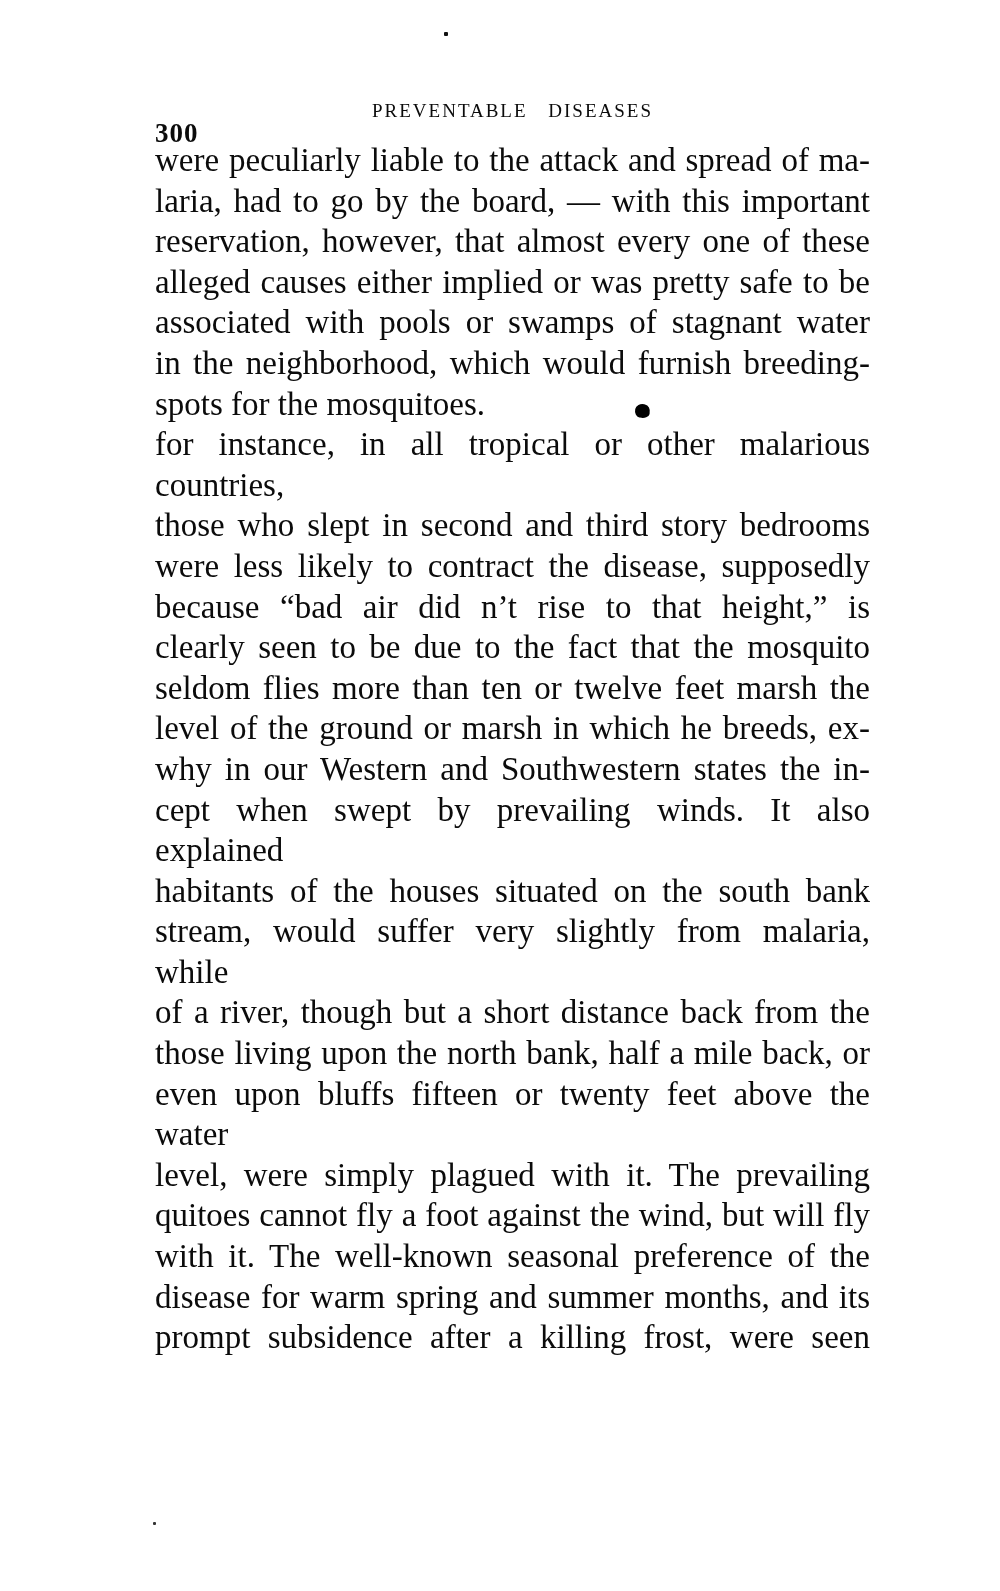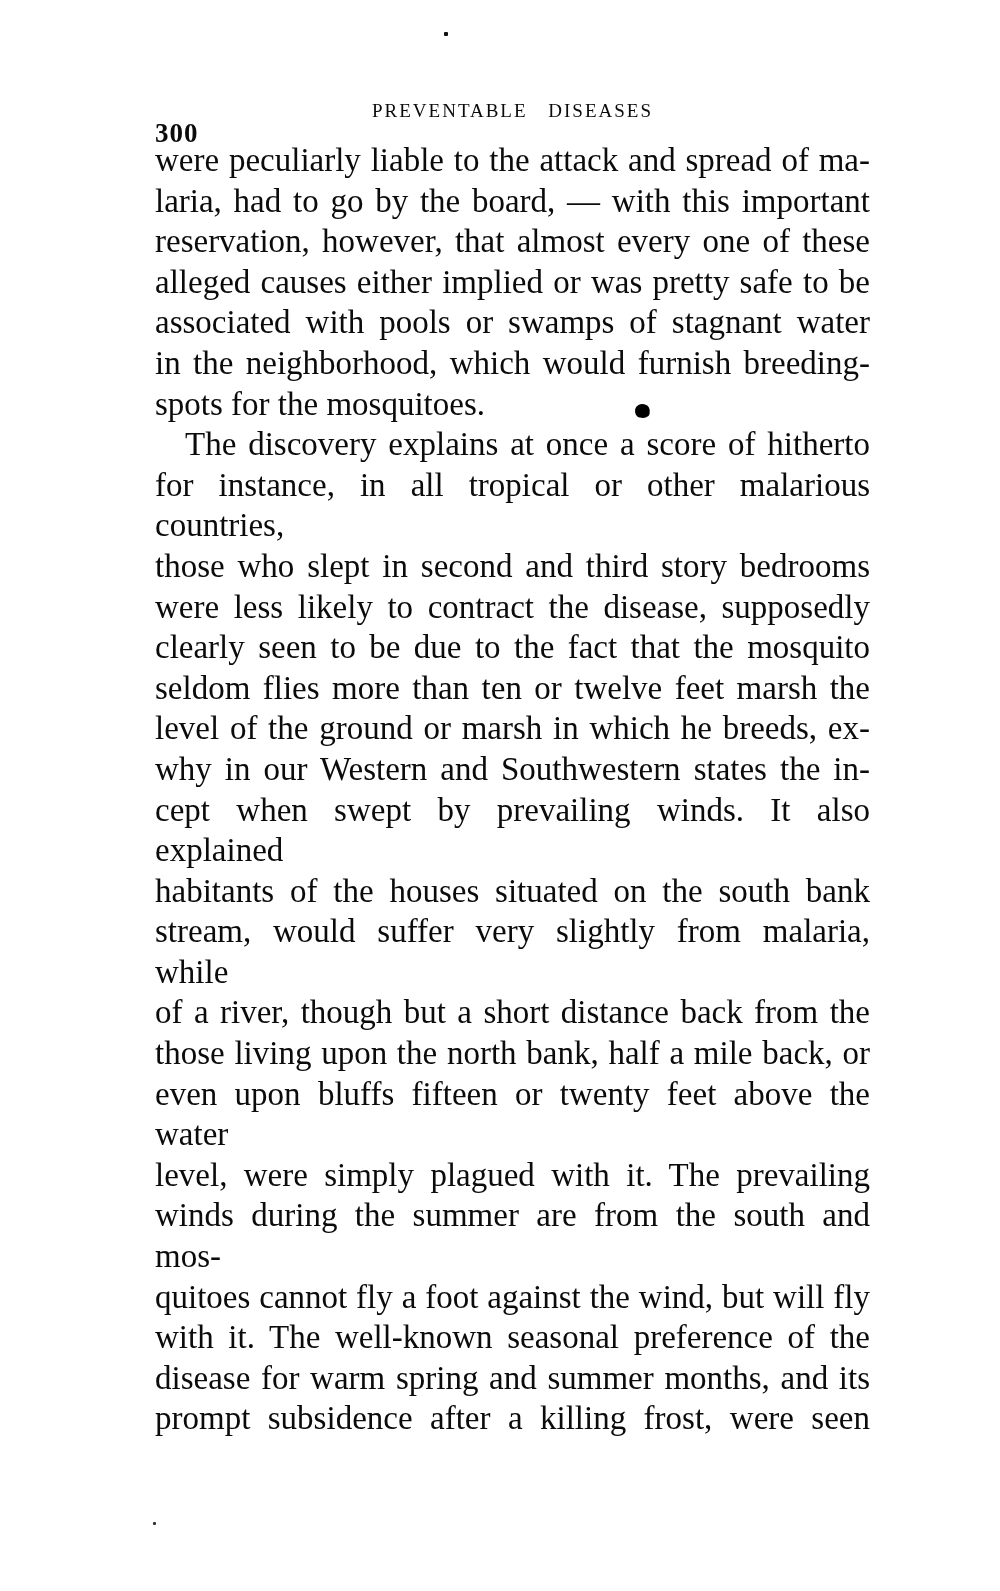--- a/index.html
+++ b/index.html
@@ -100,36 +100,35 @@
   </div>
 
   <div class="body-text">
       <div class="line just">were peculiarly liable to the attack and spread of ma-</div>
       <div class="line just">laria, had to go by the board, — with this important</div>
       <div class="line just">reservation, however, that almost every one of these</div>
       <div class="line just">alleged causes either implied or was pretty safe to be</div>
       <div class="line just">associated with pools or swamps of stagnant water</div>
       <div class="line just">in the neighborhood, which would furnish breeding-</div>
       <div class="line">spots for the mosquitoes.</div>
-      <div class="line indent just">The discovery explains at once a score of hitherto</div>
       <div class="line just">for instance, in all tropical or other malarious countries,</div>
       <div class="line just">those who slept in second and third story bedrooms</div>
       <div class="line just">were less likely to contract the disease, supposedly</div>
+      <div class="line just">because “bad air did n’t rise to that height,” is</div>
       <div class="line just">clearly seen to be due to the fact that the mosquito</div>
       <div class="line just">seldom flies more than ten or twelve feet marsh the</div>
       <div class="line just">level of the ground or marsh in which he breeds, ex-</div>
       <div class="line just">why in our Western and Southwestern states the in-</div>
       <div class="line just">cept when swept by prevailing winds.  It also explained</div>
       <div class="line just">habitants of the houses situated on the south bank</div>
       <div class="line just">stream, would suffer very slightly from malaria, while</div>
       <div class="line just">of a river, though but a short distance back from the</div>
       <div class="line just">those living upon the north bank, half a mile back, or</div>
       <div class="line just">even upon bluffs fifteen or twenty feet above the water</div>
       <div class="line just">level, were simply plagued with it.  The prevailing</div>
-      <div class="line just">winds during the summer are from the south and mos-</div>
       <div class="line just">quitoes cannot fly a foot against the wind, but will fly</div>
       <div class="line just">with it.  The well-known seasonal preference of the</div>
       <div class="line just">disease for warm spring and summer months, and its</div>
       <div class="line just">prompt subsidence after a killing frost, were seen</div>
     </div>
 
   <div class="speck-top"></div>
   <div class="ink-blot"></div>
   <div class="speck-bottom"></div>
 

